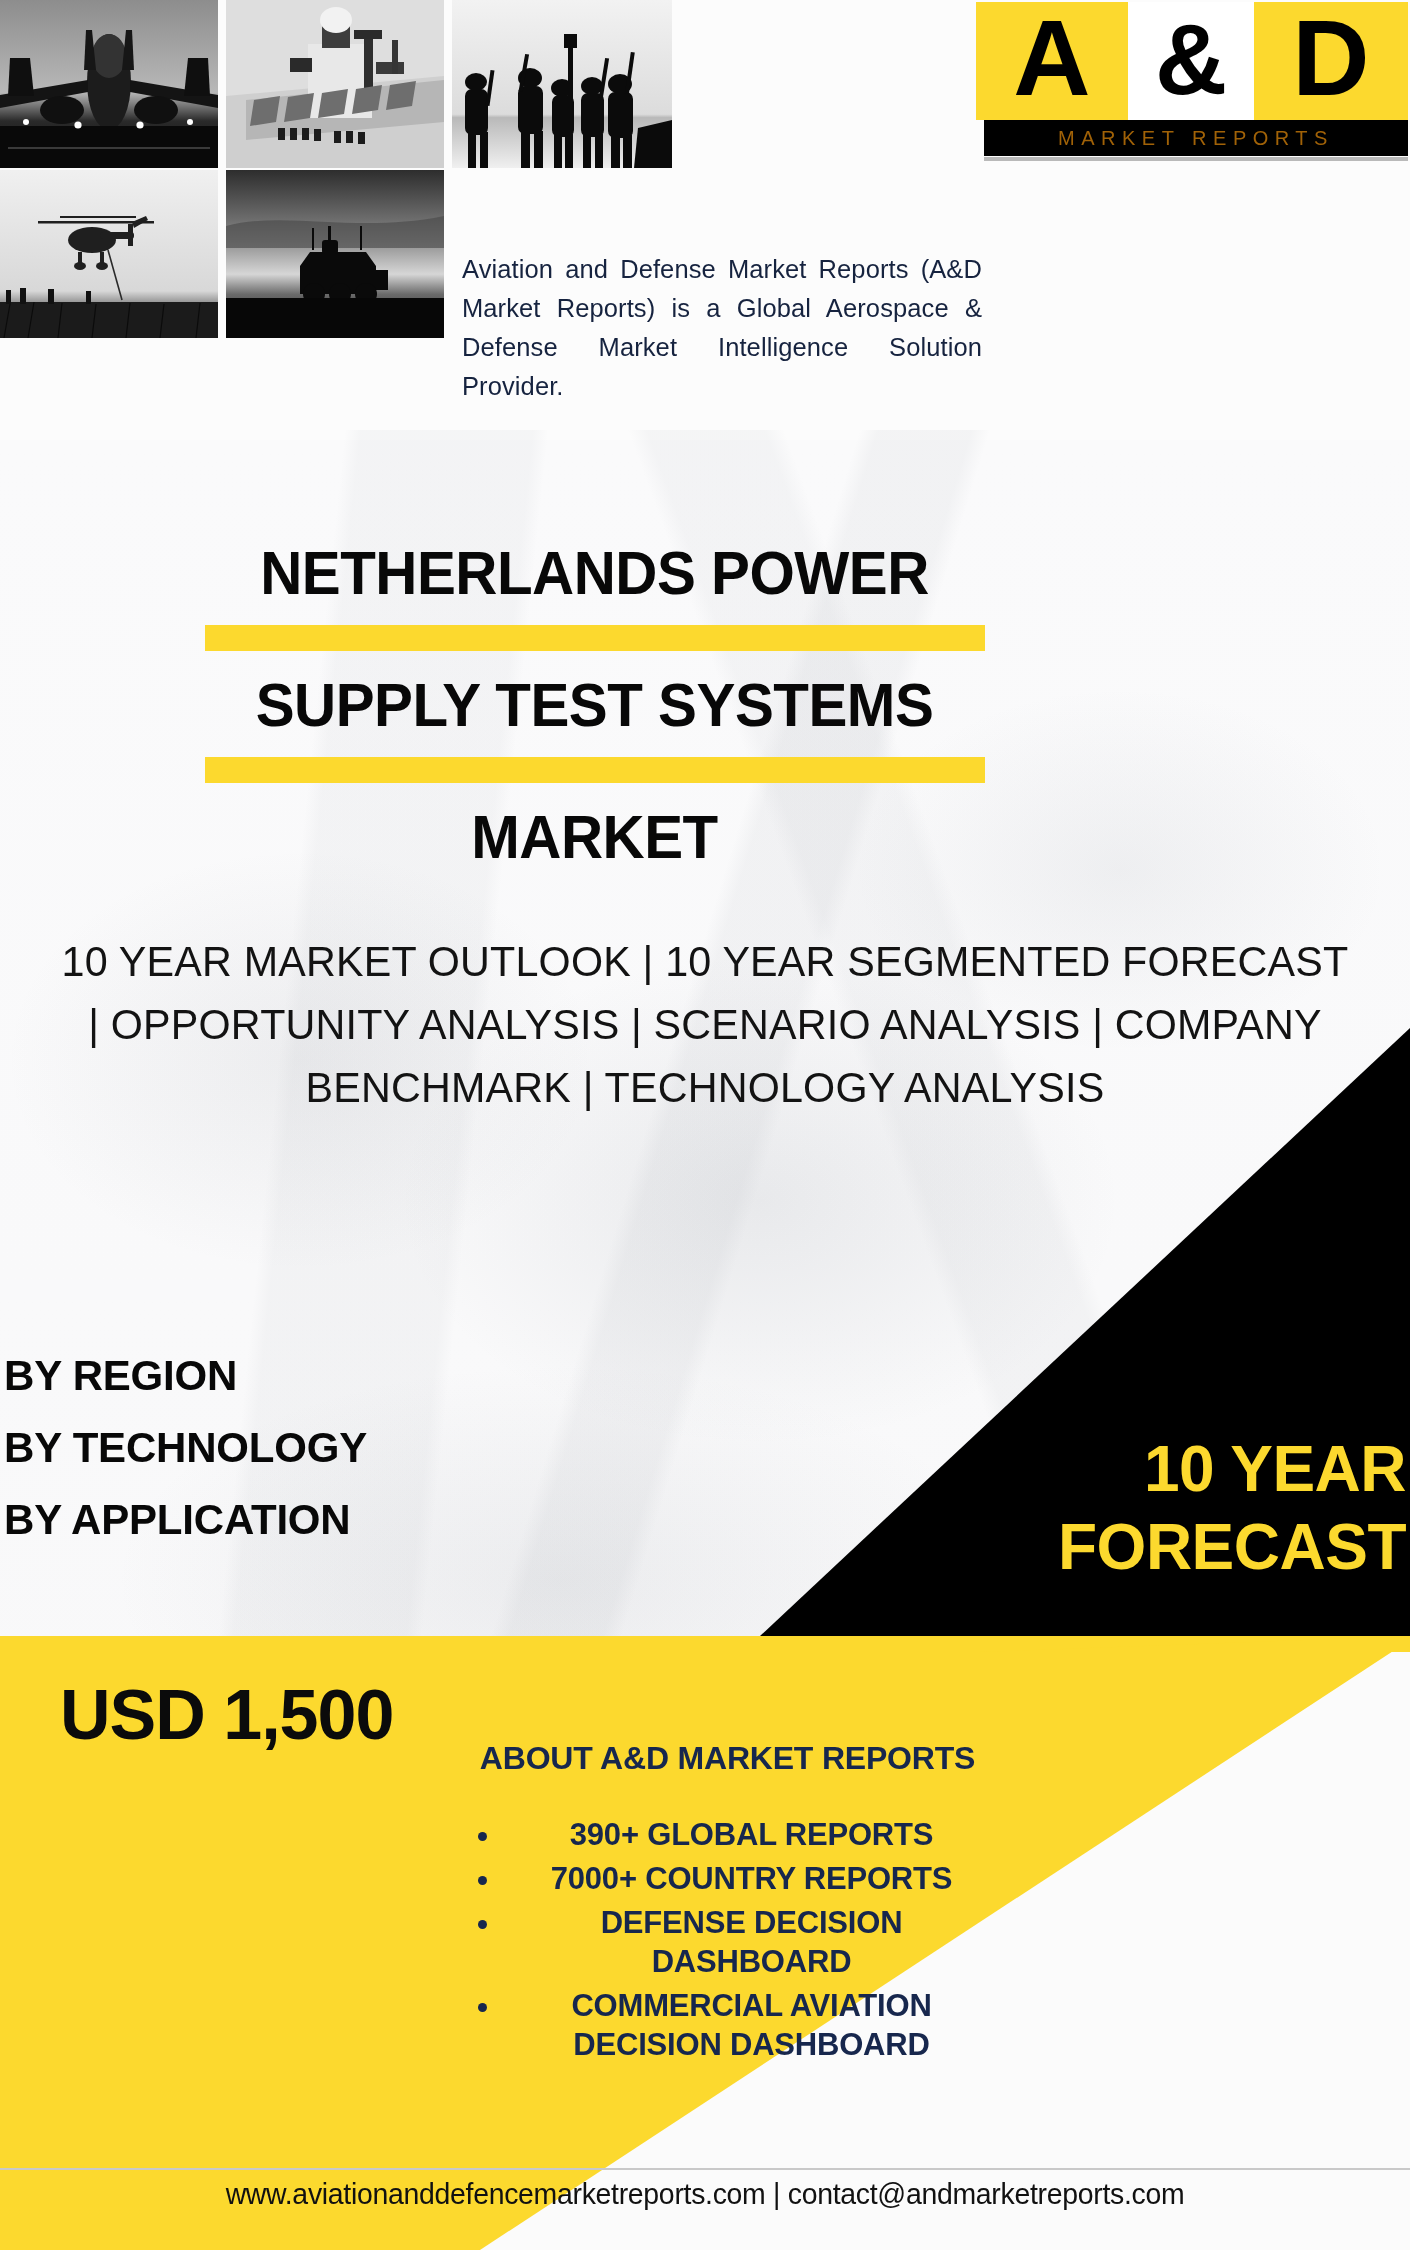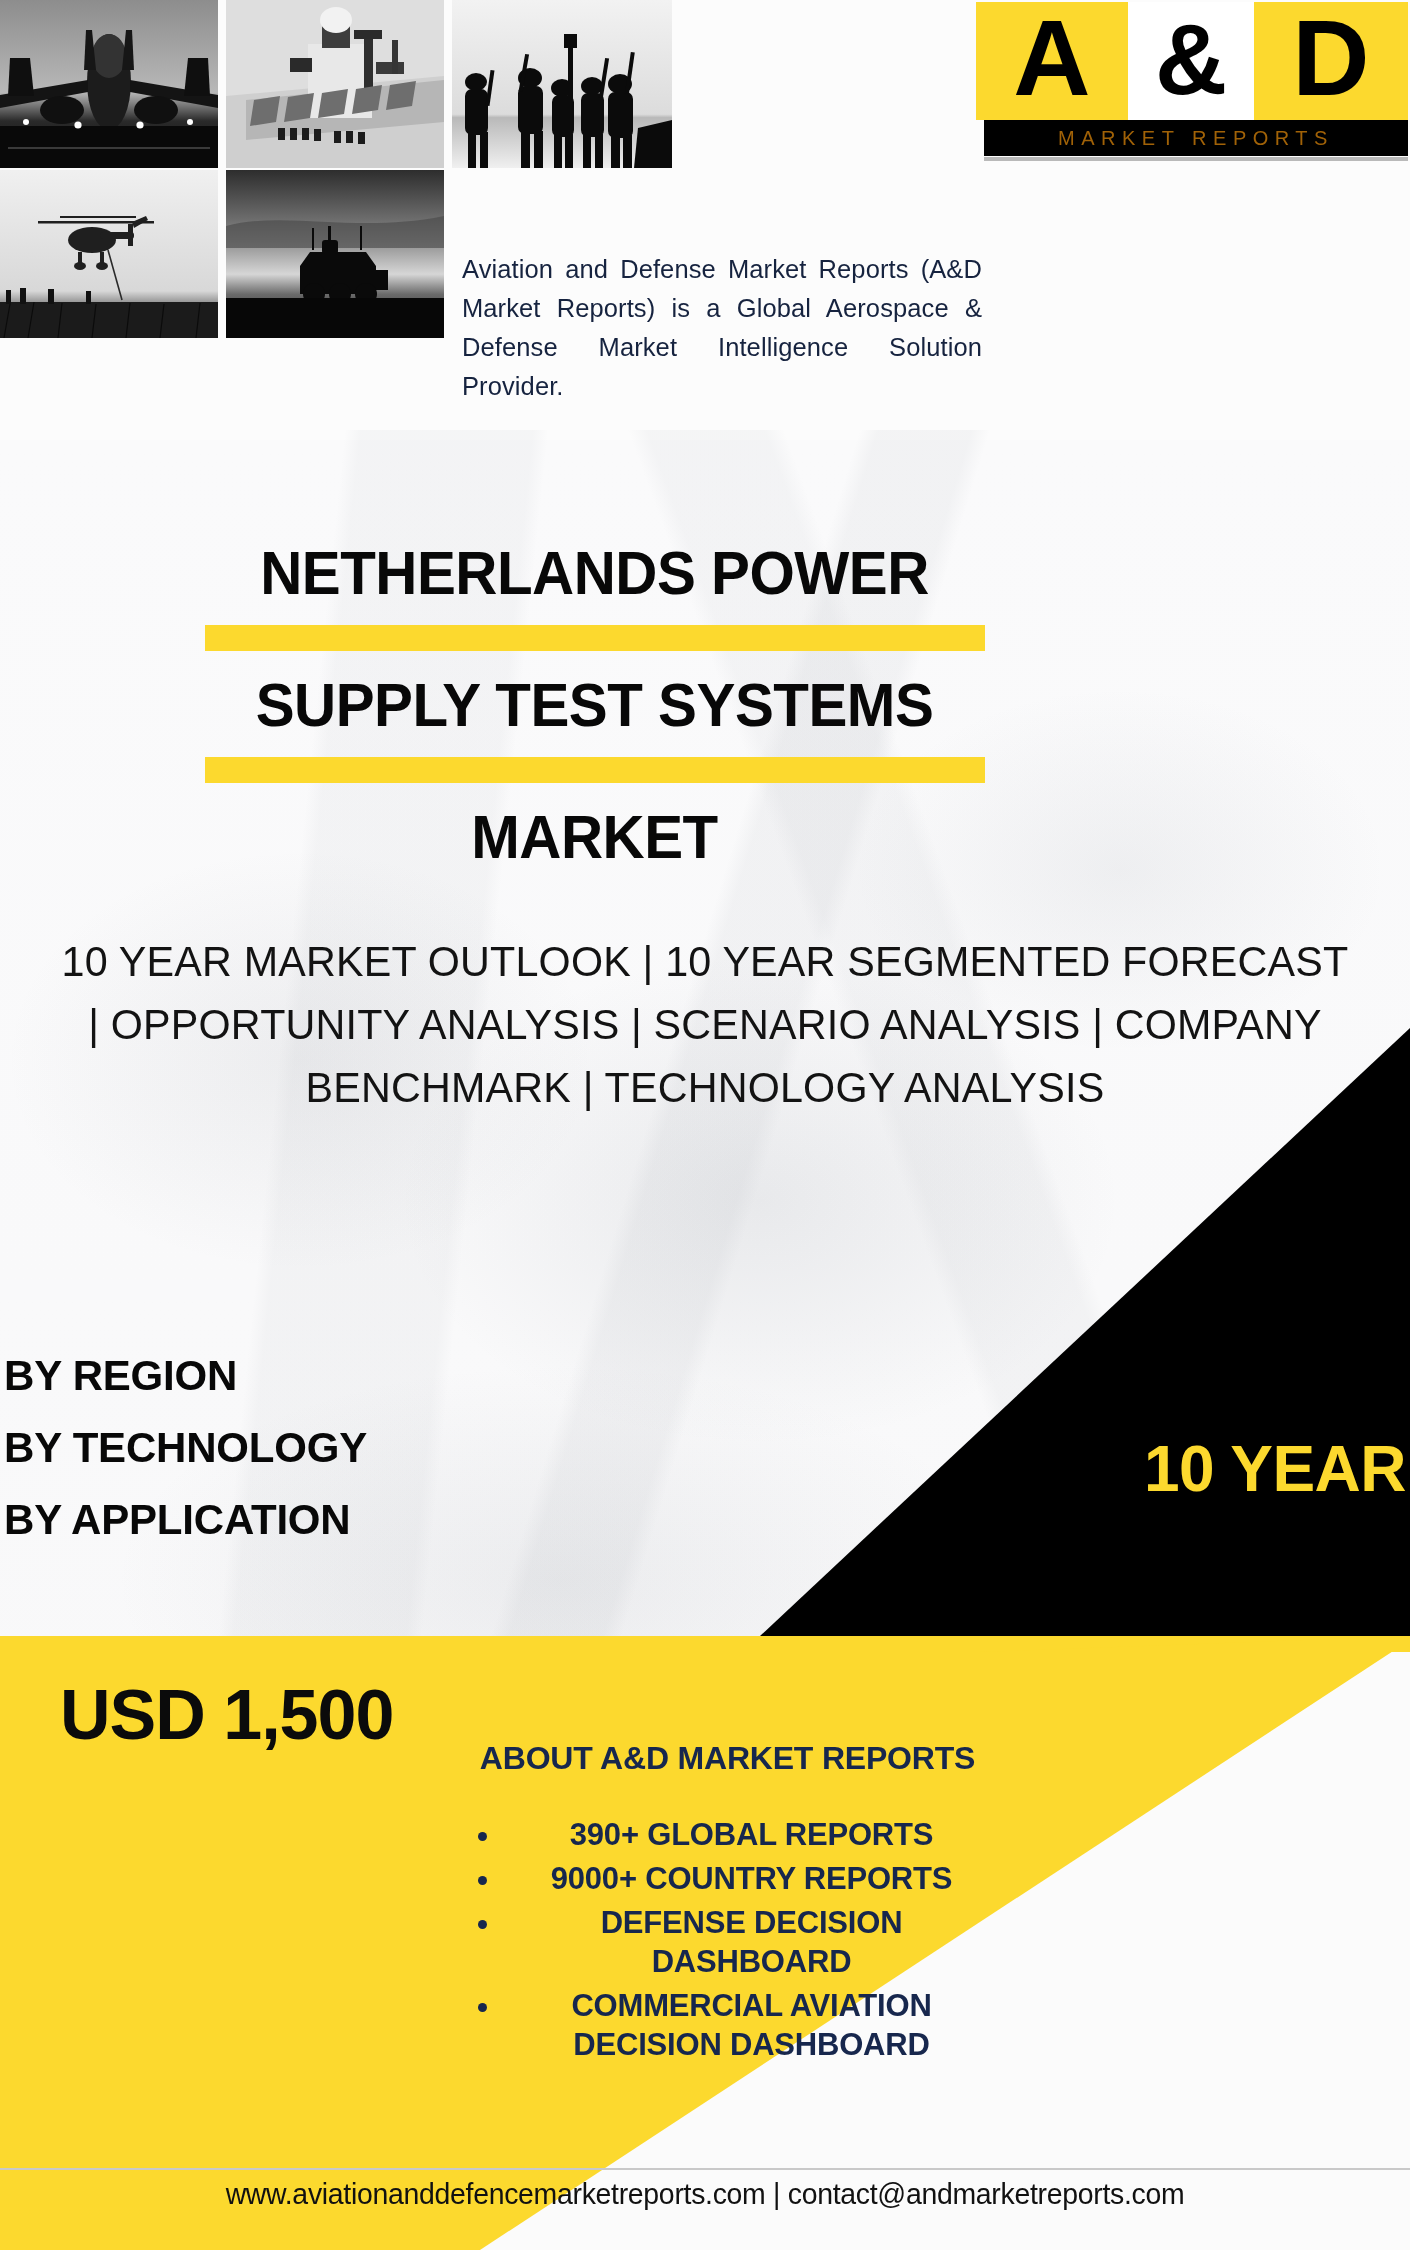--- a/index.html
+++ b/index.html
@@ -332,30 +332,31 @@
   <div class="subtitle">10 YEAR MARKET OUTLOOK | 10 YEAR SEGMENTED FORECAST | OPPORTUNITY ANALYSIS | SCENARIO ANALYSIS | COMPANY BENCHMARK | TECHNOLOGY ANALYSIS</div>
 
   <div class="by-list">
     <div class="by-item">BY REGION</div>
     <div class="by-item">BY TECHNOLOGY</div>
     <div class="by-item">BY APPLICATION</div>
   </div>
 
   <div class="forecast">
     <div class="forecast-l1">10 YEAR</div>
+    <div class="forecast-l2">FORECAST</div>
   </div>
 
   <div class="price">USD 1,500</div>
 
   <div class="about">
     <div class="about-title">ABOUT A&amp;D MARKET REPORTS</div>
     <div class="about-rule"></div>
     <ul class="about-list">
       <li>390+ GLOBAL REPORTS</li>
-      <li>9000+ COUNTRY REPORTS</li>
+      <li>7000+ COUNTRY REPORTS</li>
       <li>DEFENSE DECISION DASHBOARD</li>
       <li>COMMERCIAL AVIATION DECISION DASHBOARD</li>
     </ul>
   </div>
 
   <div class="footer-rule"></div>
   <div class="footer">www.aviationanddefencemarketreports.com | contact@andmarketreports.com</div>
 
 </div>
 

